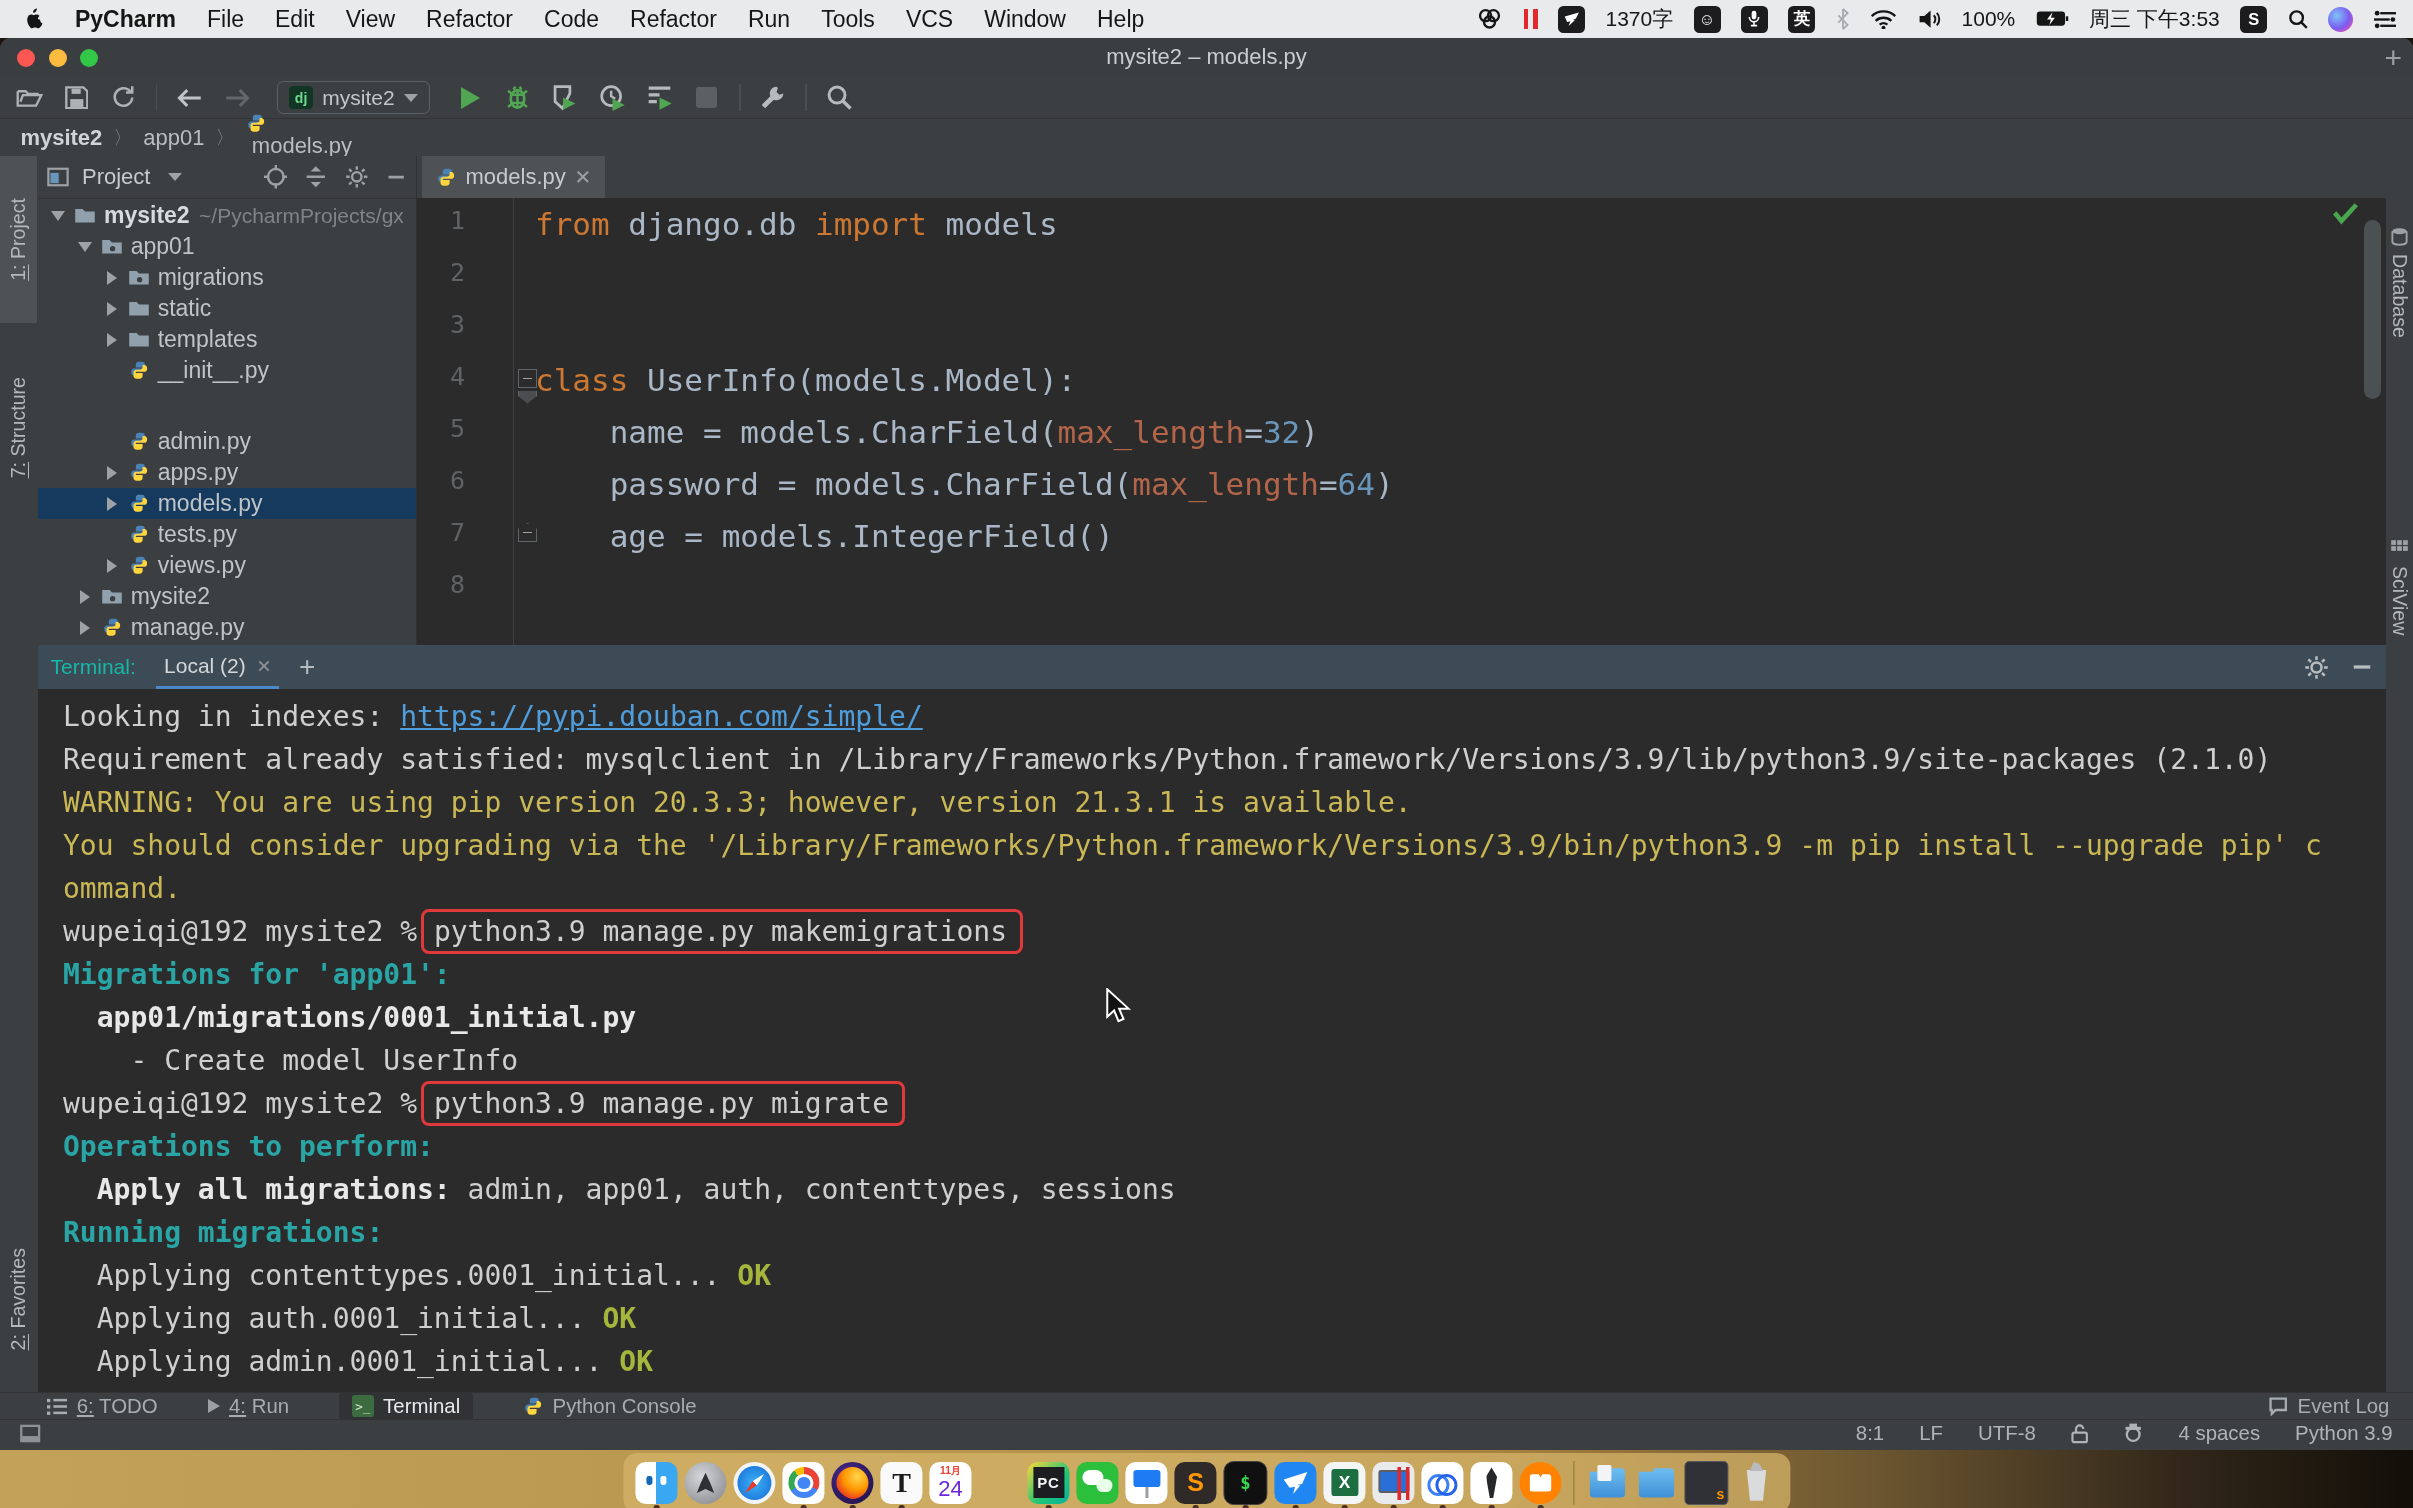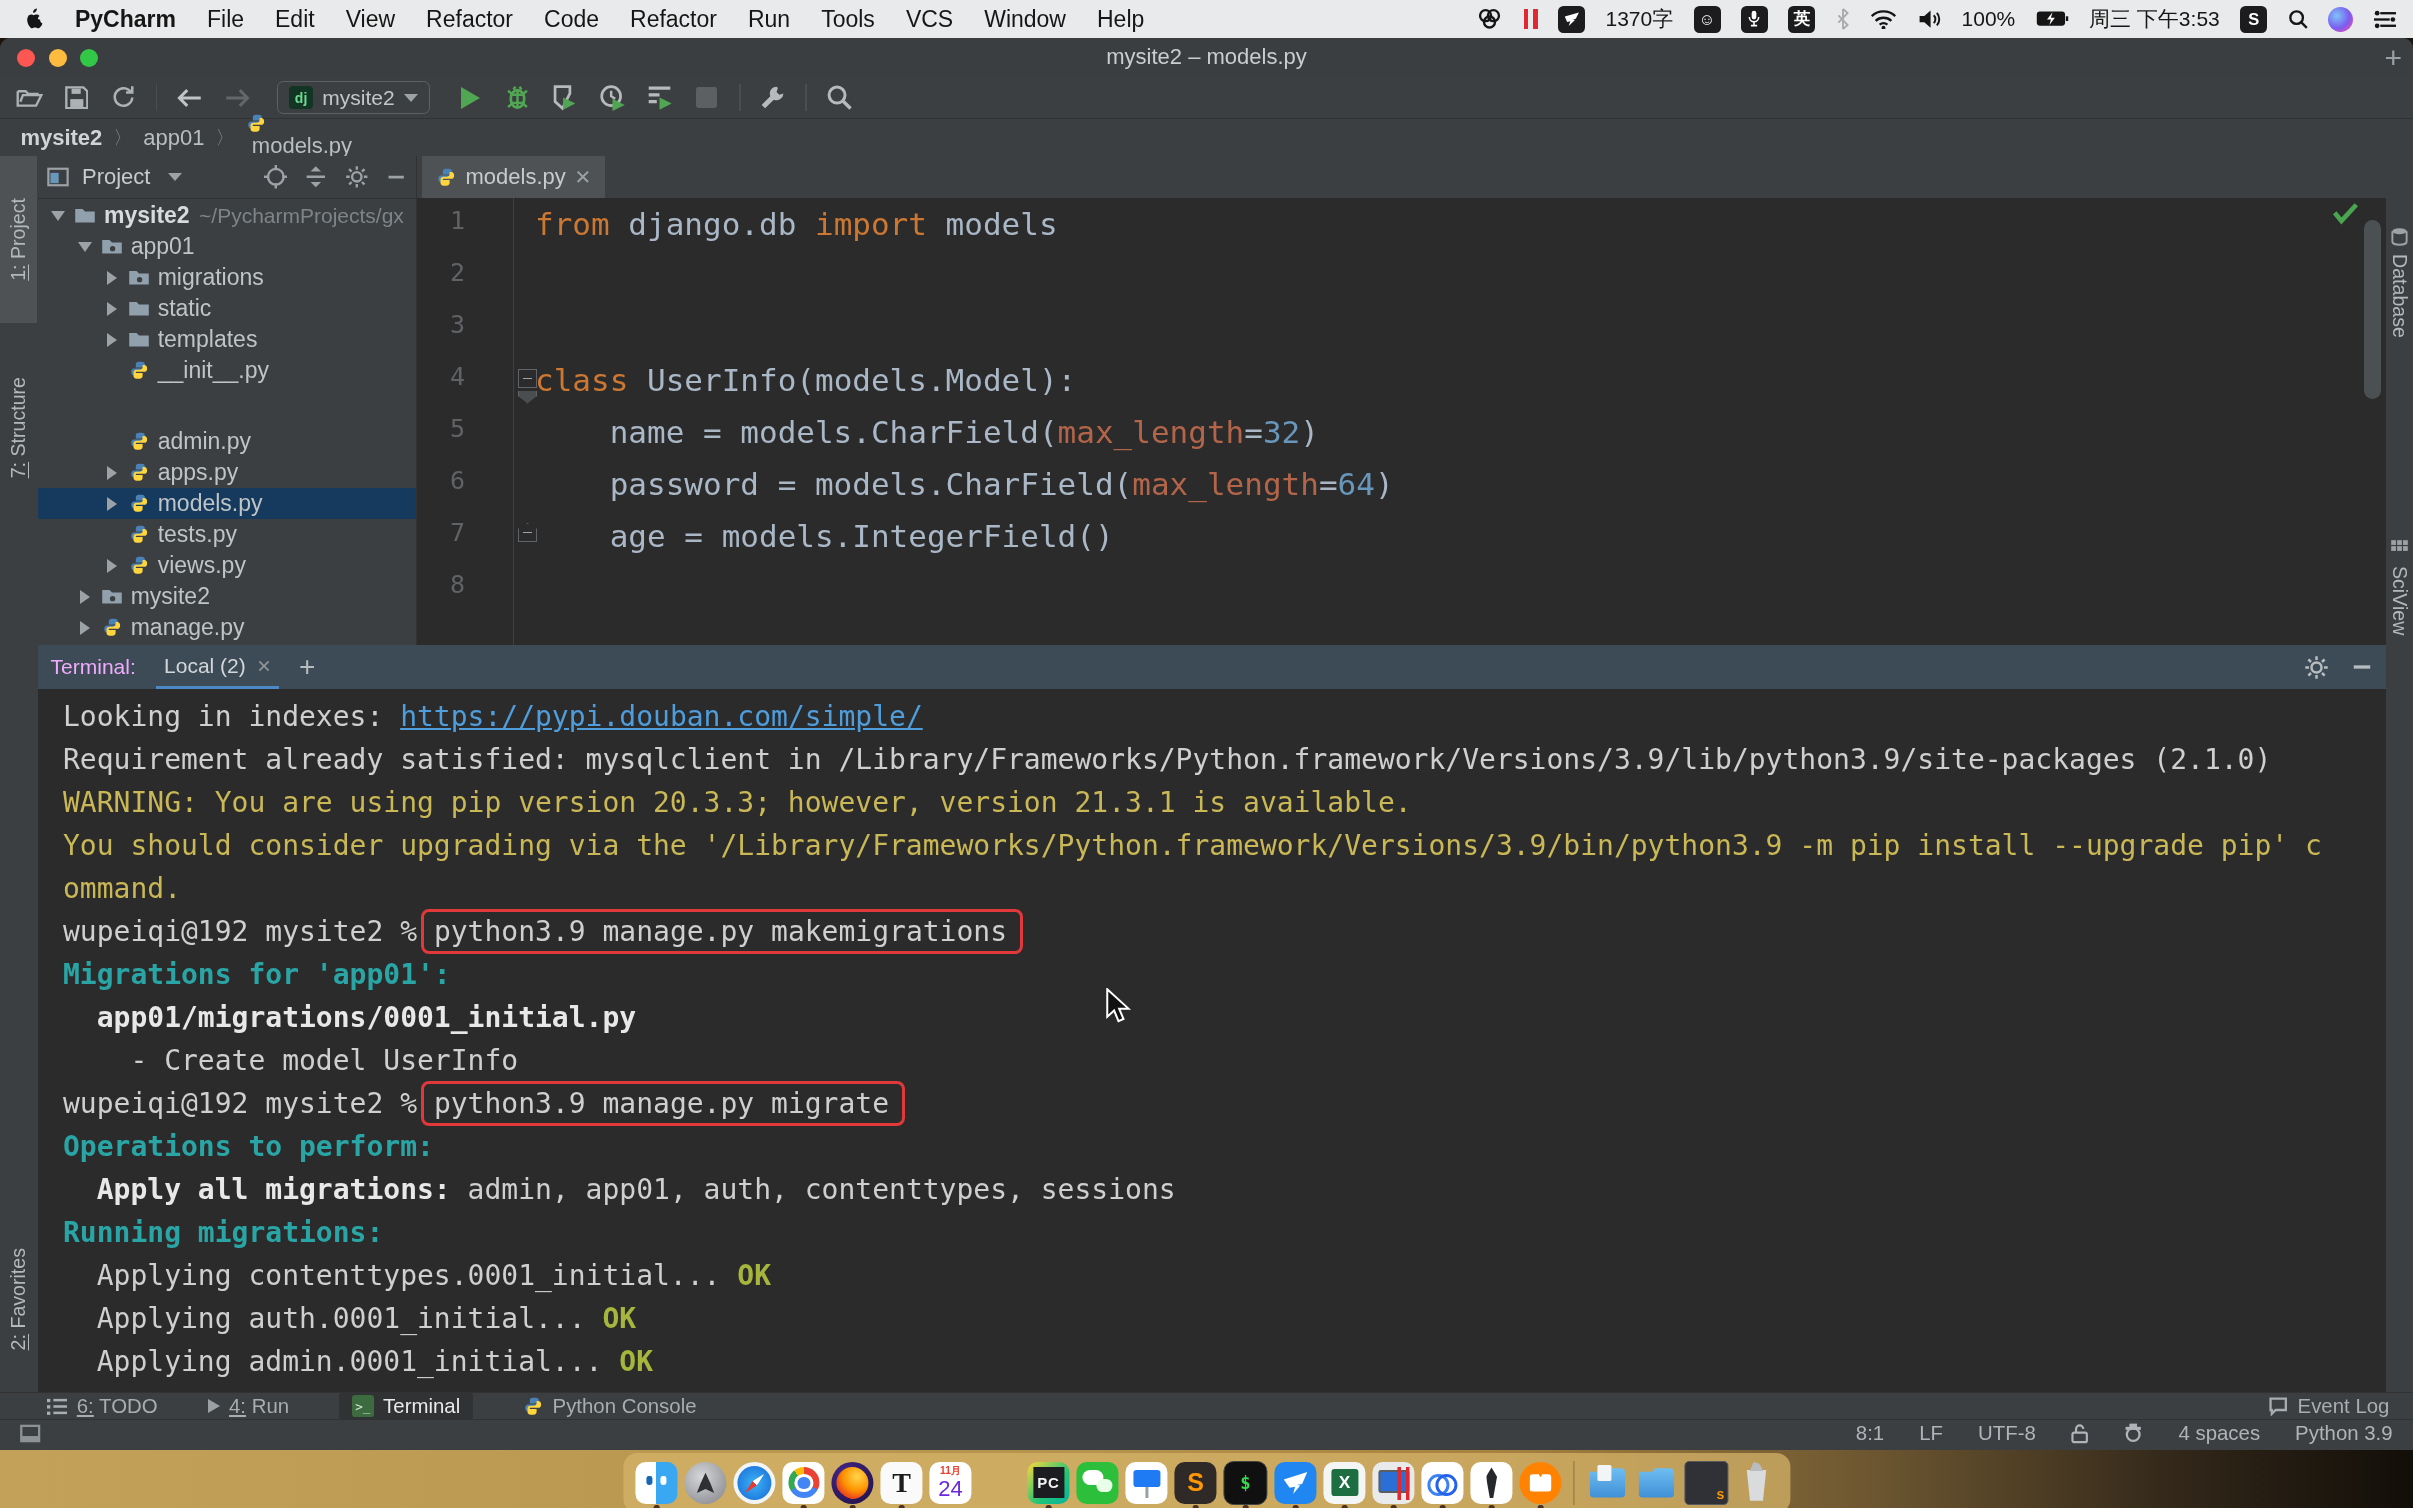--- a/index.html
+++ b/index.html
@@ -86,21 +86,21 @@
     color:#9da2a6;box-sizing:border-box;display:flex;align-items:center;justify-content:center;}
   .fold i{display:block;width:9.4px;height:1.6px;background:#9da2a6;}
   .fold.f4{top:171px;}
   .fold.f4b{top:193px;height:12.6px;border-top:none;clip-path:polygon(0 0,100% 0,100% 40%,50% 100%,0 40%);background:#4a4e50;}
   .fold.f7{top:325px;clip-path:polygon(0 30%,50% 0,100% 30%,100% 100%,0 100%);}
   .edcheck{position:absolute;top:3.1px;right:27px;}
   .edscroll{position:absolute;top:22px;right:4.7px;width:17.3px;height:179px;border-radius:8.6px;background:#4b5052;}
   
   .term{position:absolute;top:607px;left:38px;right:27.5px;height:748px;background:#2b2b2b;}
   .term-head{height:44px;background:#3d4b57;display:flex;align-items:center;padding:0 12.6px;box-sizing:border-box;}
-  .term-head .tl-label{color:#f0abfc;font-size:21px;margin-right:20.4px;}
+  .term-head .tl-label{color:#14b8a6;font-size:21px;margin-right:20.4px;}
   .ttab{height:44px;display:flex;align-items:center;gap:11px;padding:0 7.9px;border-bottom:3.9px solid #4a88c7;box-sizing:border-box;}
   .ttab .tt{color:#d3d7da;font-size:21px;}
   .tplus{color:#b7bcbf;font-size:28px;margin-left:20.4px;}
   .term-head .right{margin-left:auto;display:flex;gap:22px;align-items:center;}
   .term-body{position:absolute;top:44px;left:0;right:0;bottom:0;padding:11px 0 0 25px;overflow:hidden;}
   .tline{height:43px;line-height:43px;white-space:pre;font:28px "DejaVu Sans Mono",monospace;color:#cfcfcf;}
   .ts-pl{color:#cfcfcf;} .ts-warn{color:#c9b855;} .ts-teal{color:#2aa5a5;font-weight:700;}
   .ts-bold{color:#e8e8e8;font-weight:700;} .ts-ok{color:#a6b63c;font-weight:700;}
   .ts-link{color:#4f9ddb;text-decoration:underline;}
   .redbox{position:relative;display:inline-block;}

